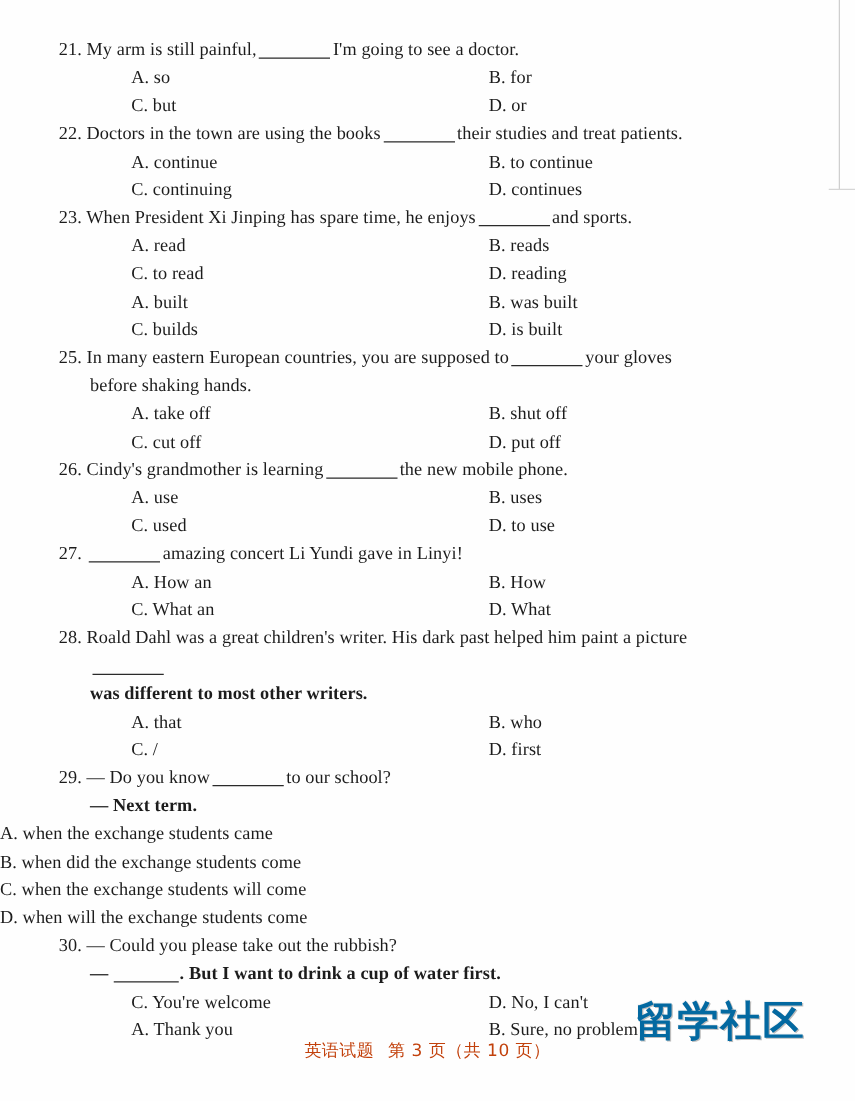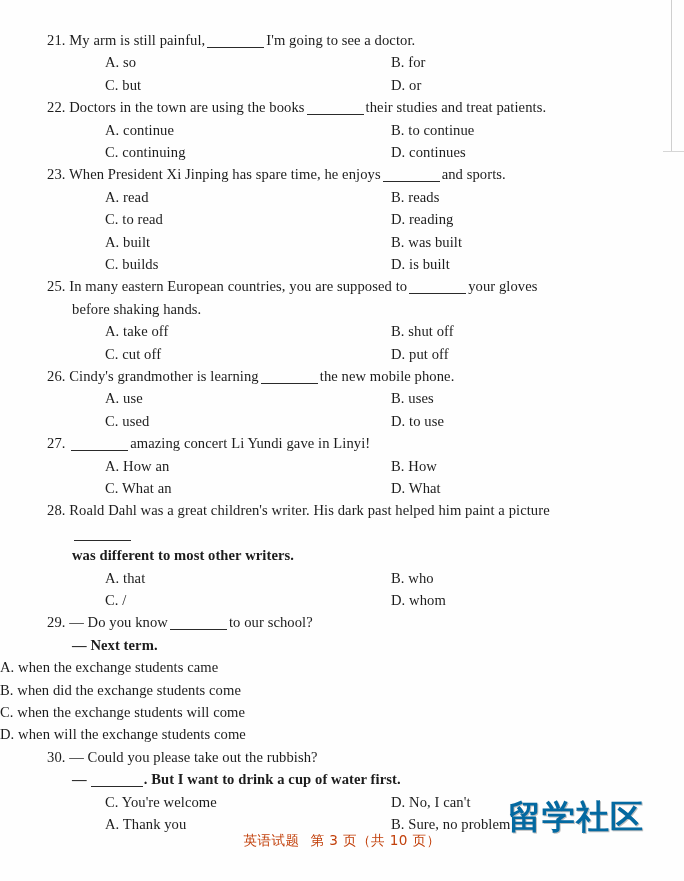--- a/index.html
+++ b/index.html
@@ -259,21 +259,21 @@
 
     <div class="q">
       <div class="stem"><span class="num">28.</span> <span>Roald Dahl was a great children's writer. His dark past helped him paint a picture</span><span class="blank"></span></div>
       <div class="cont">was different to most other writers.</div>
       <div class="opts-row">
         <span class="opt-a"><span>A.</span> <span>that</span></span>
         <span class="opt-b"><span>B.</span> <span>who</span></span>
       </div>
       <div class="opts-row">
         <span class="opt-a"><span>C.</span> <span>/</span></span>
-        <span class="opt-b"><span>D.</span> <span>whom</span></span>
+        <span class="opt-b"><span>D.</span> <span>first</span></span>
       </div>
     </div>
 
     <div class="q">
       <div class="stem"><span class="num">29.</span> <span>— Do you know</span><span class="blank"></span><span>to our school?</span></div>
       <div class="cont">— Next term.</div>
       <div class="opt-full"><span>A.</span> <span>when the exchange students came</span></div>
       <div class="opt-full"><span>B.</span> <span>when did the exchange students come</span></div>
       <div class="opt-full"><span>C.</span> <span>when the exchange students will come</span></div>
       <div class="opt-full"><span>D.</span> <span>when will the exchange students come</span></div>

